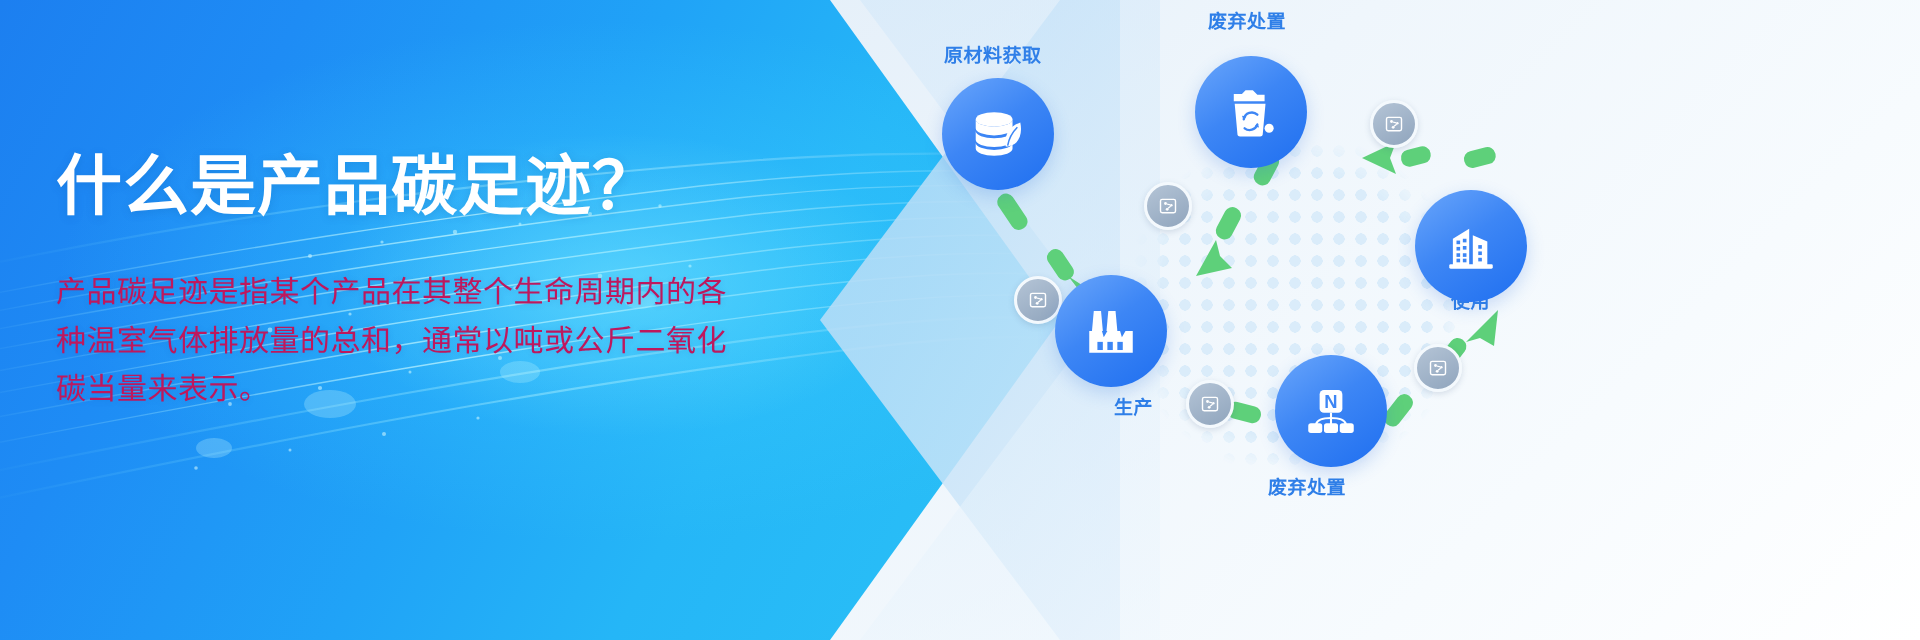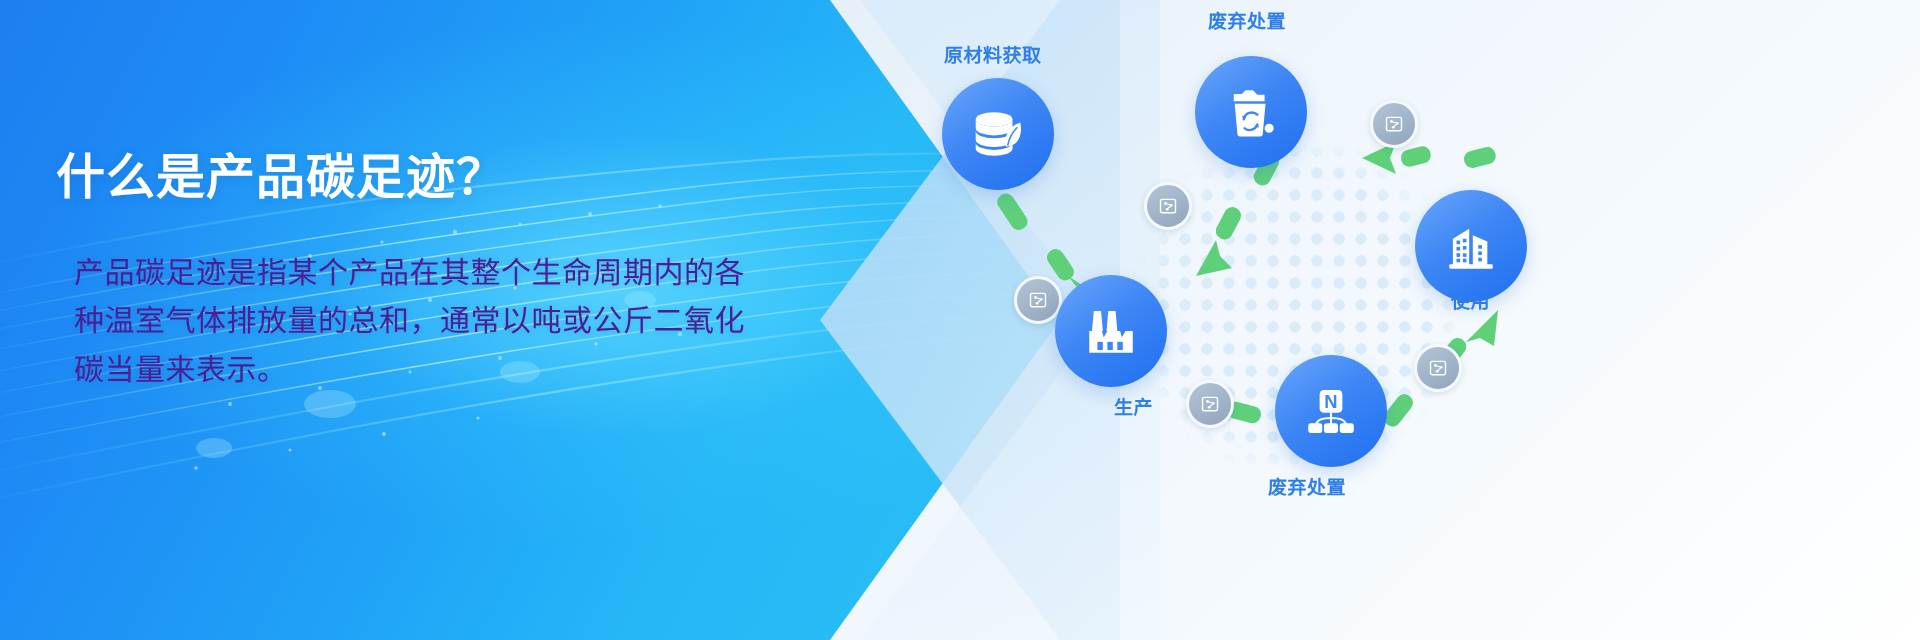--- a/index.html
+++ b/index.html
@@ -62,25 +62,25 @@
     position:absolute;left:300px;top:120px;width:640px;height:330px;
     background:radial-gradient(ellipse at 50% 50%, rgba(140,240,255,.40) 0%, rgba(140,240,255,0) 65%);
     clip-path:polygon(0 0,530px 0,760px 200px,530px 520px,0 520px);
     pointer-events:none;
   }
 
   
   .copy{position:absolute;left:56px;top:150px;width:760px;}
   .headline{
     margin:0 0 44px 0;color:#ffffff;
-    font-size:49px;line-height:1.12;font-weight:bold;letter-spacing:1px;
+    font-size:66px;line-height:1.12;font-weight:bold;letter-spacing:1px;
     text-shadow:0 2px 10px rgba(10,80,150,.18);
   }
   .subcopy{
-    margin:18px;color:#4c1d95;font-size:30px;line-height:1.62;font-weight:400;
+    margin:0;color:#be185d;font-size:30px;line-height:1.62;font-weight:400;
     letter-spacing:.5px;max-width:700px;
     text-shadow:0 1px 6px rgba(10,80,150,.14);
   }
 
   
   .cycle{position:absolute;left:930px;top:0;width:990px;height:508px;}
 
   .node{position:absolute;}
   .node .bubble{
     position:absolute;border-radius:50%;

